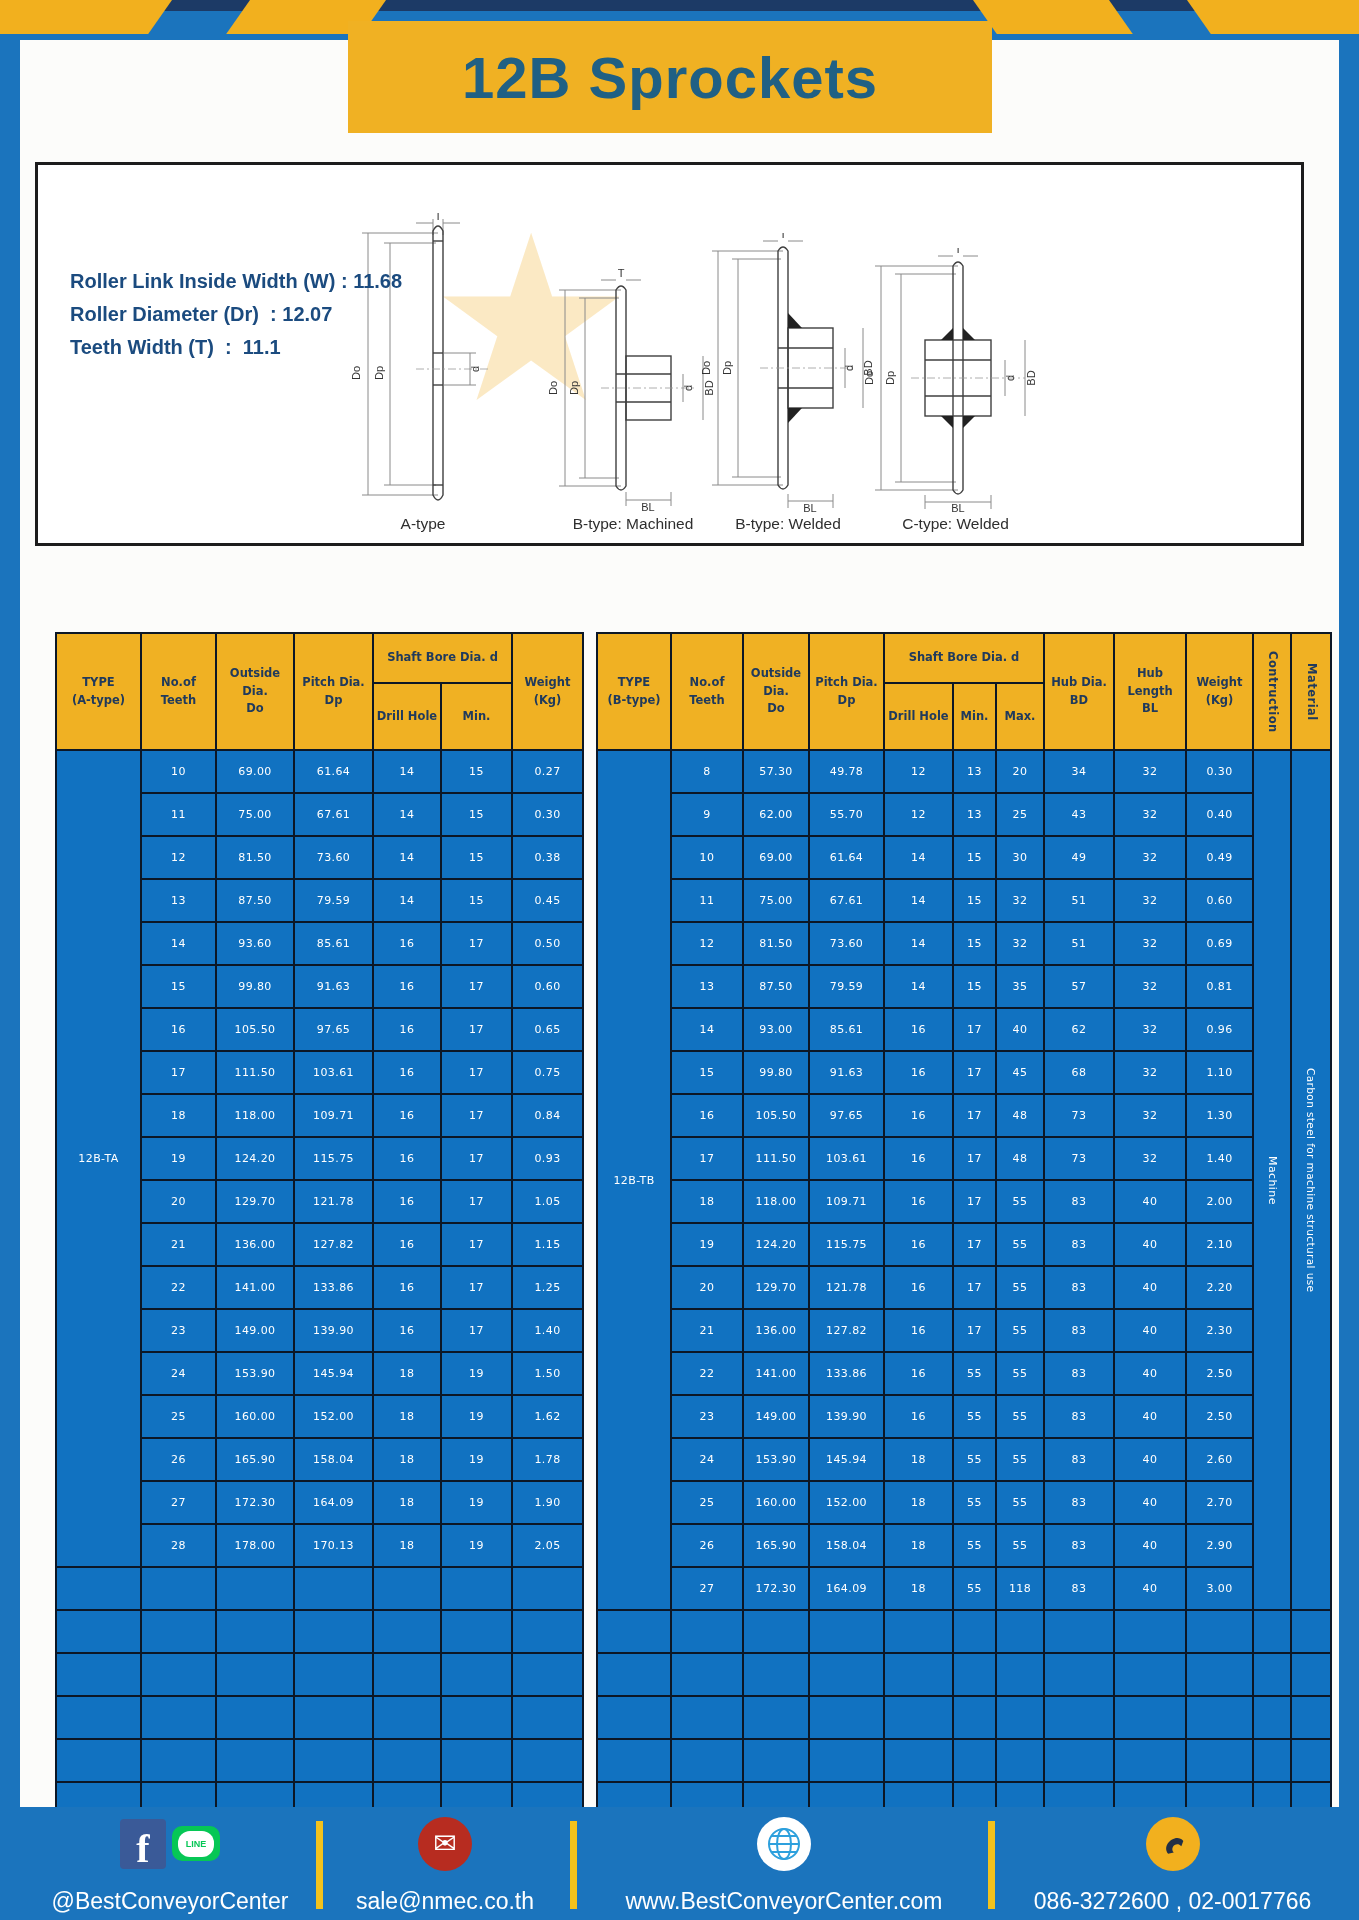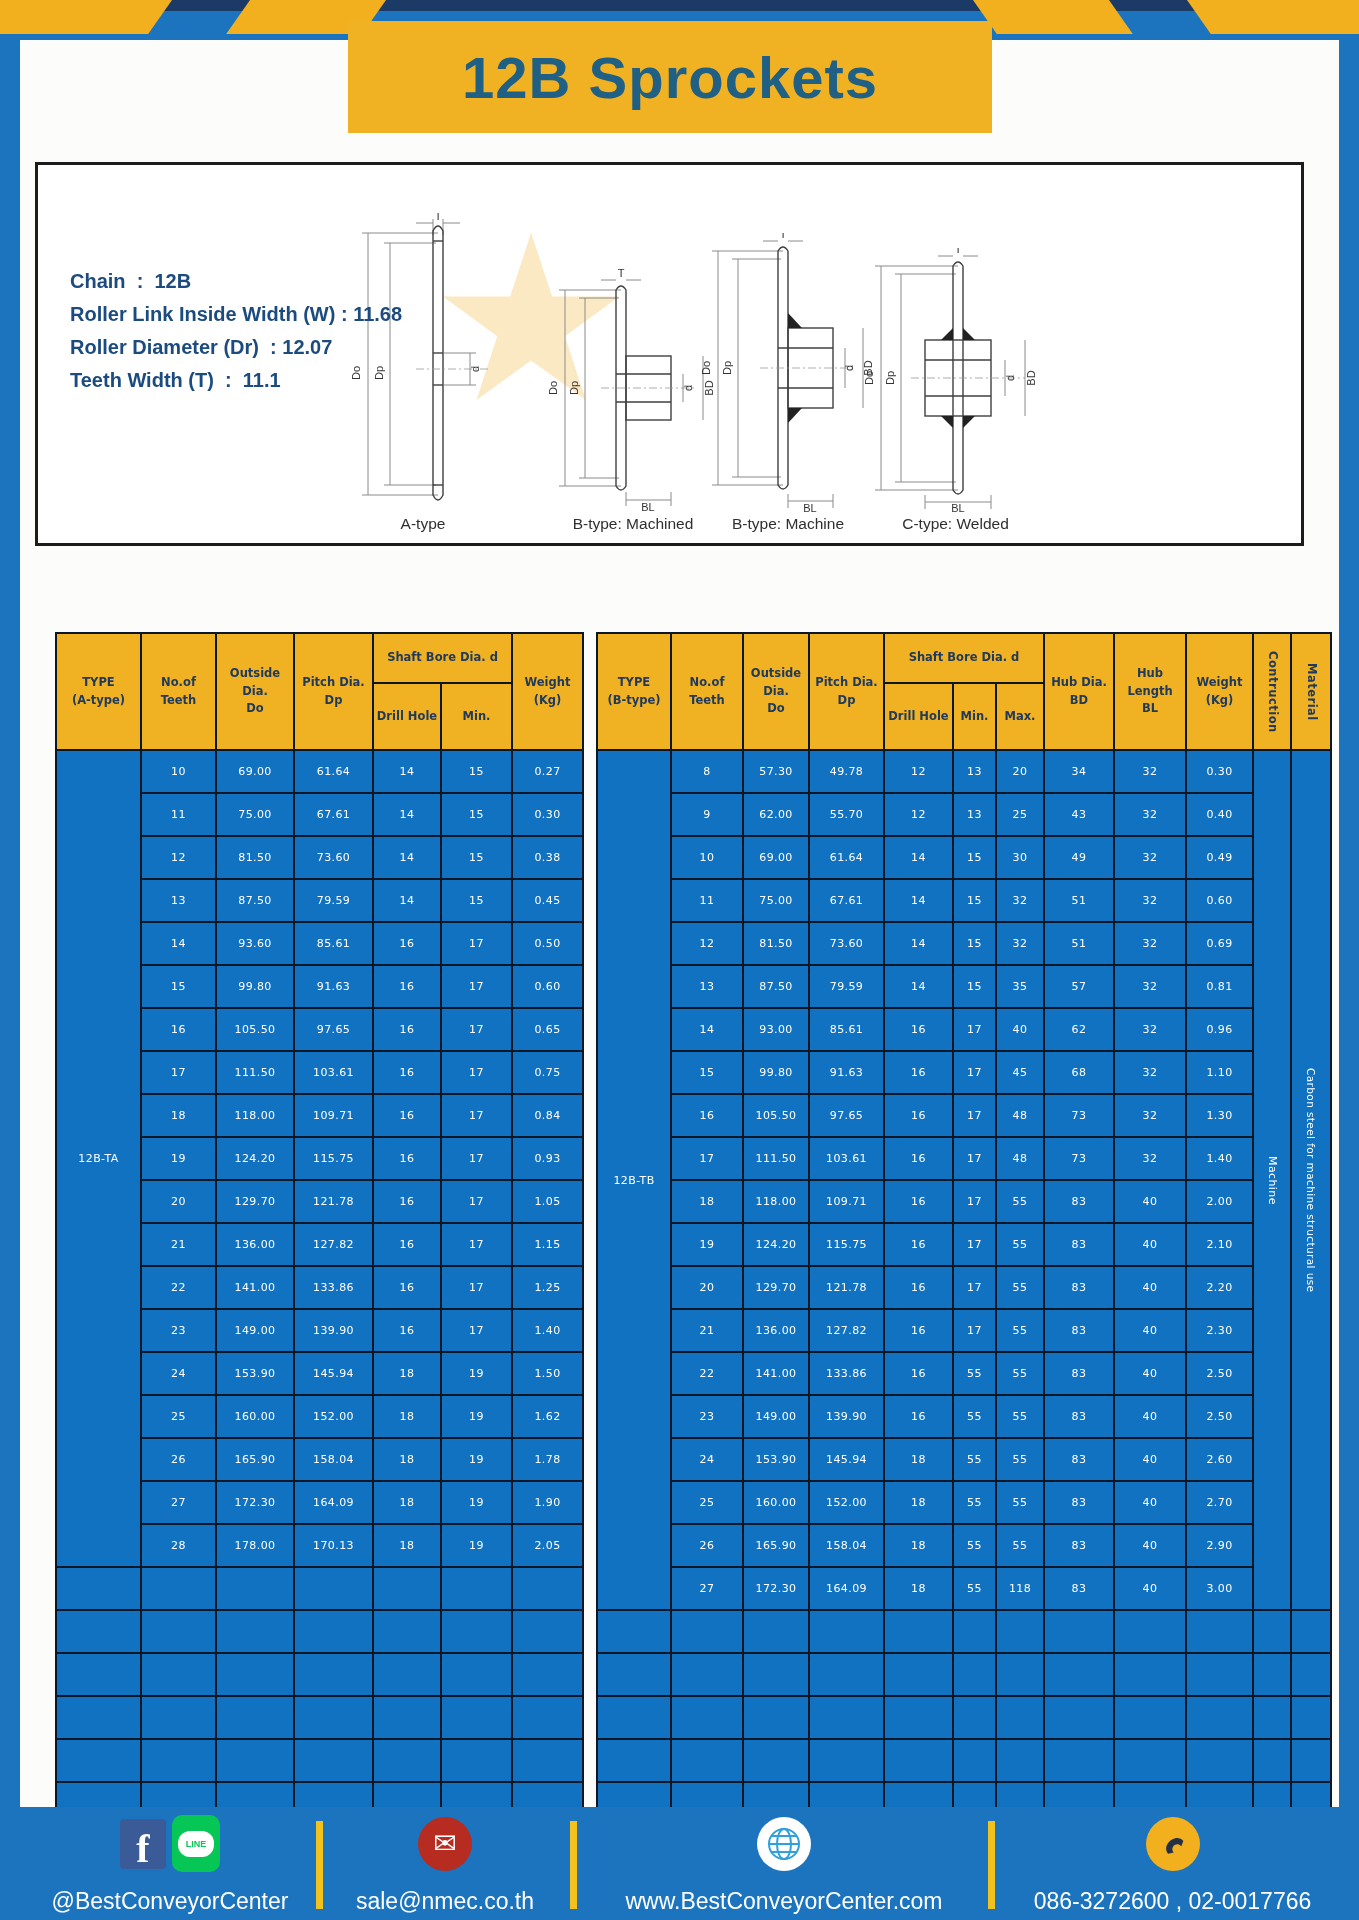--- a/index.html
+++ b/index.html
@@ -58,21 +58,21 @@
   
   .footer{position:absolute;left:0;top:1807px;width:1359px;height:113px;background:#1b74bd;}
   .fsec{position:absolute;top:8px;height:100px;display:flex;flex-direction:column;align-items:center;justify-content:flex-start;}
   .fs1{left:25px;width:290px;} .fs2{left:330px;width:230px;} .fs3{left:585px;width:398px;text-align:center;} .fs4{left:1000px;width:345px;}
   .ficons{height:58px;display:flex;align-items:center;gap:6px;}
   .flabel{margin-top:16px;font-size:23px;font-weight:normal;color:#ffffff;white-space:nowrap;}
   .fdivider{position:absolute;top:14px;width:7px;height:88px;background:#f3c21c;}
   .d1{left:316px;} .d2{left:570px;} .d3{left:988px;}
   .fb-icon{width:46px;height:50px;background:#3a5a98;border-radius:4px;display:flex;align-items:flex-end;justify-content:center;}
   .fb-icon span{color:#fff;font-family:"Liberation Serif",serif;font-weight:bold;font-size:40px;line-height:40px;}
-  .line-icon{width:48px;height:57px;background:#06c755;border-radius:10px;display:flex;align-items:center;justify-content:center;}
+  .line-icon{width:48px;height:35px;background:#06c755;border-radius:10px;display:flex;align-items:center;justify-content:center;}
   .line-bubble{width:36px;height:26px;background:#fff;border-radius:12px;display:flex;align-items:center;justify-content:center;}
   .line-bubble span{color:#06c755;font-size:9px;font-weight:bold;}
   .round-icon{width:54px;height:54px;border-radius:50%;display:flex;align-items:center;justify-content:center;}
   .mail-bg{background:#b72c20;} .mail-bg span{color:#fff;font-size:28px;line-height:28px;}
   .globe-bg{background:#ffffff;} .phone-bg{background:#f2b01e;}
 </style>
 </head>
 <body>
 
 <div class="page">
@@ -91,21 +91,20 @@
     <h1>12B Sprockets</h1>
   </div>
 
   <div class="diagram-panel">
 
     <div class="watermark">
       <div class="wm-star">★</div>
     </div>
 
     <div class="specs">
-      <div class="spec-line">Chain  :  12B</div>
       <div class="spec-line">Roller Link Inside Width (W) : 11.68</div>
       <div class="spec-line">Roller Diameter (Dr)  : 12.07</div>
       <div class="spec-line">Teeth Width (T)  :  11.1</div>
     </div>
 
     <div class="figure fig1">
       <svg width="170" height="300" viewBox="0 0 170 300">
         <line class="dim" x1="30" y1="20" x2="30" y2="282"></line>
           <line class="dim" x1="24" y1="20" x2="100" y2="20"></line>
           <line class="dim" x1="24" y1="282" x2="100" y2="282"></line>
@@ -185,21 +184,21 @@
         <line class="cline" x1="62" y1="135" x2="158" y2="135"></line>
         <line class="dim" x1="147" y1="115" x2="147" y2="155"></line>
         <text class="dimtext" transform="rotate(-90 155 135)" x="155" y="135" text-anchor="middle">d</text>
         <line class="dim" x1="165" y1="95" x2="165" y2="175"></line>
         <text class="dimtext" transform="rotate(-90 174 135)" x="174" y="135" text-anchor="middle">BD</text>
         <line class="dim" x1="90" y1="268" x2="135" y2="268"></line>
           <line class="dim" x1="90" y1="261" x2="90" y2="275"></line>
           <line class="dim" x1="135" y1="261" x2="135" y2="275"></line>
         <text class="dimtext" x="112" y="279" text-anchor="middle">BL</text>
       </svg>
-      <div class="caption">B-type: Machine</div>
+      <div class="caption">B-type: Welded</div>
     </div>
 
     <div class="figure fig4">
       <svg width="185" height="265" viewBox="0 0 185 265">
         <line class="dim" x1="18" y1="18" x2="18" y2="242"></line>
           <line class="dim" x1="12" y1="18" x2="95" y2="18"></line>
           <line class="dim" x1="12" y1="242" x2="95" y2="242"></line>
         <line class="dim" x1="38" y1="26" x2="38" y2="234"></line>
           <line class="dim" x1="32" y1="26" x2="93" y2="26"></line>
           <line class="dim" x1="32" y1="234" x2="93" y2="234"></line>

